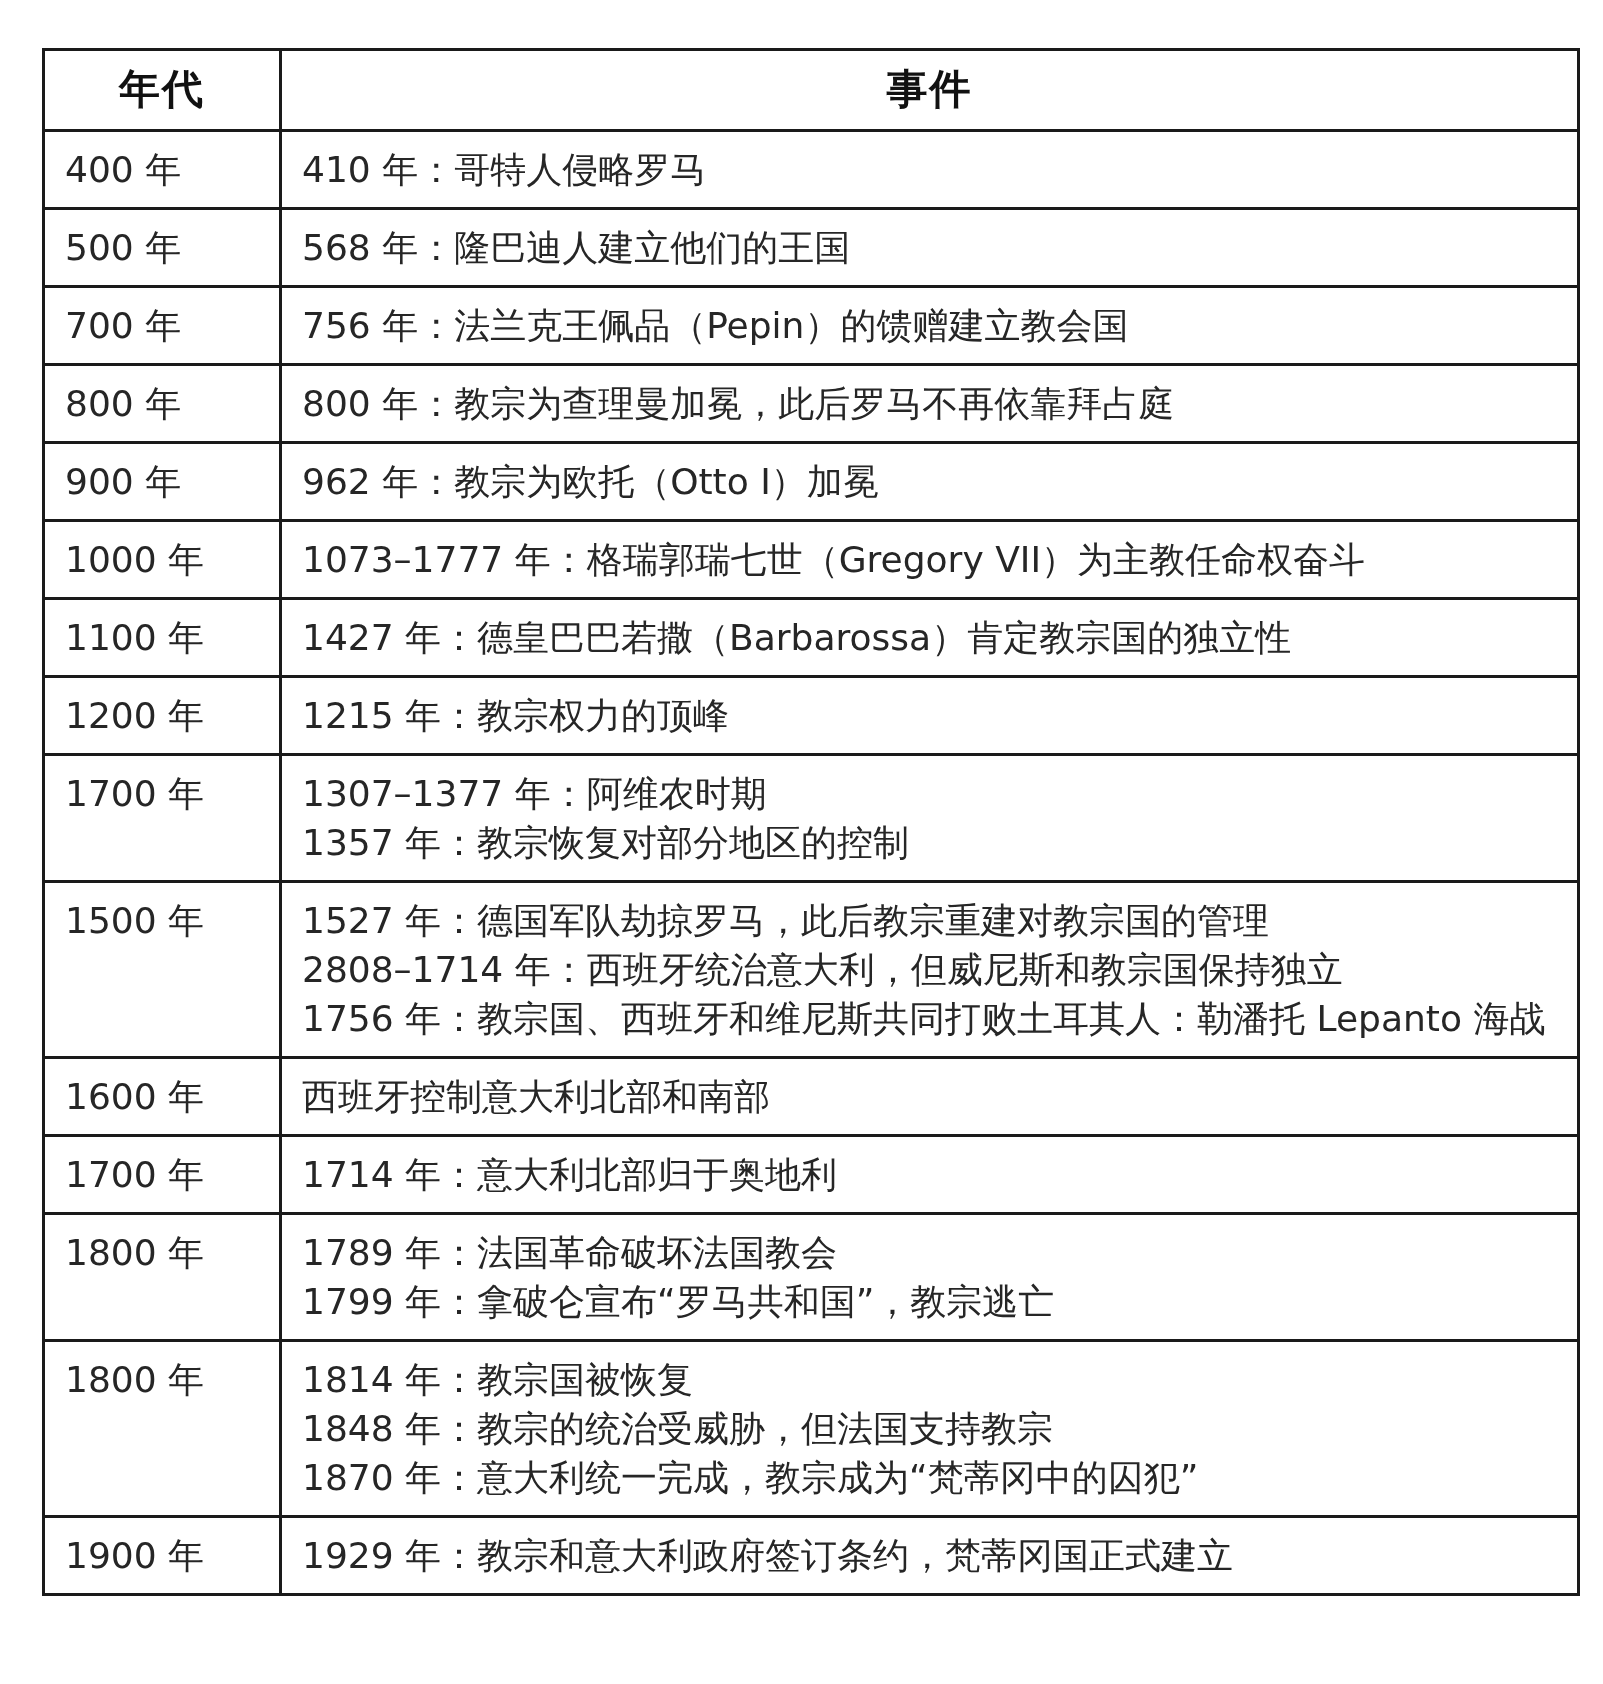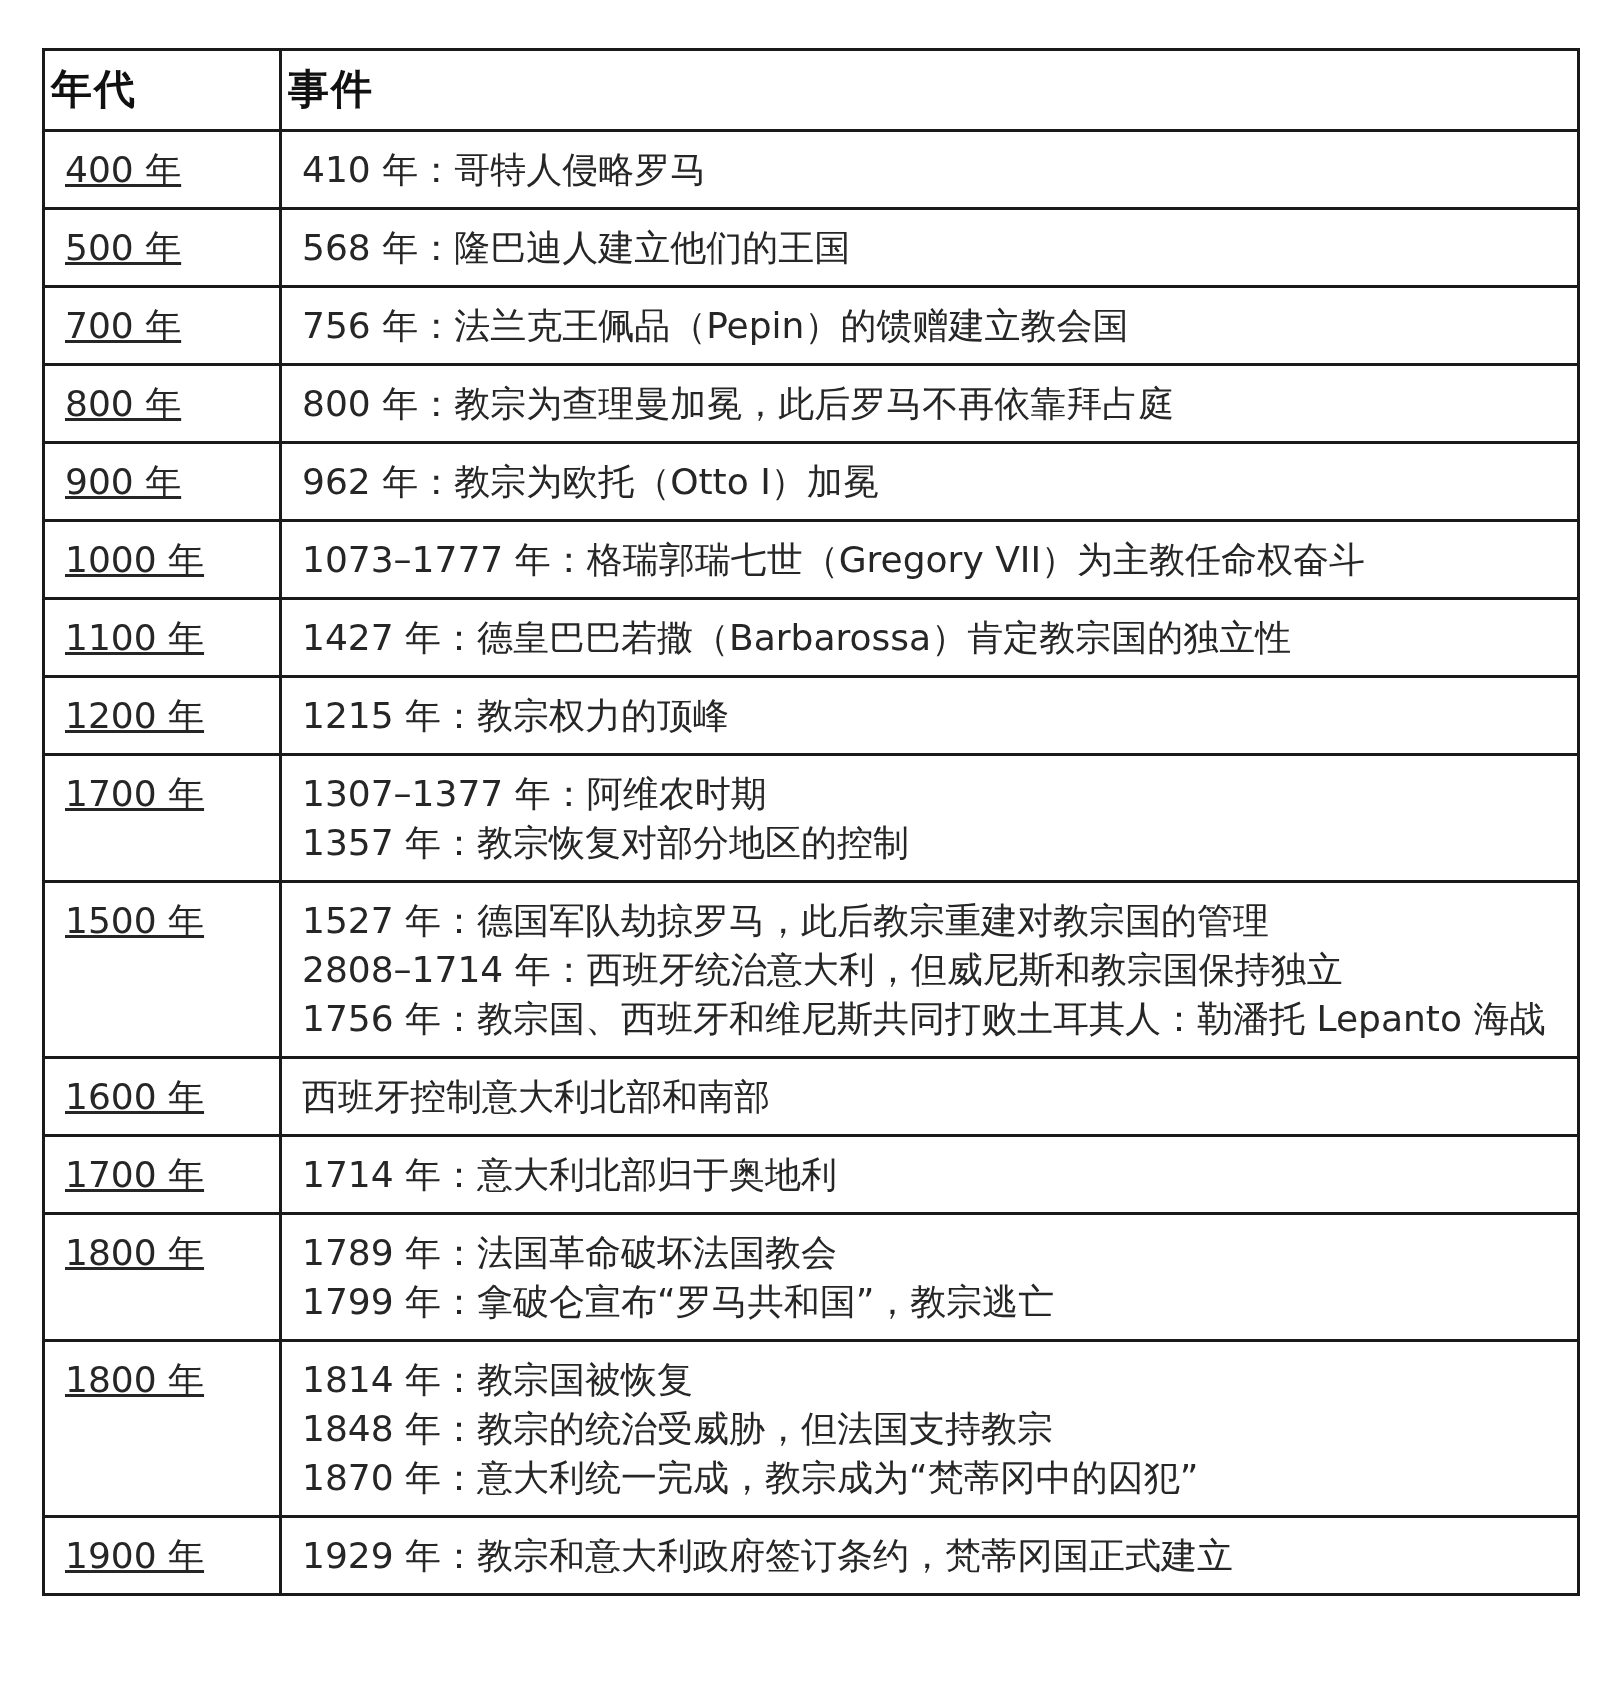--- a/index.html
+++ b/index.html
@@ -33,36 +33,35 @@
   table.timeline th,
   table.timeline td {
     border: 3px solid #1a1a1a;
     vertical-align: top;
     box-sizing: border-box;
   }
   table.timeline th {
     font-size: 41px;
     font-weight: bold;
     color: #111111;
-    text-align: left;
+    text-align: center;
     line-height: 49px;
     padding: 14px 6px 15px 6px;
     letter-spacing: 2px;
   }
   table.timeline td {
     font-size: 36px;
     font-weight: normal;
     line-height: 49px;
     color: #262626;
     padding: 13px 20px 13px 20px;
   }
   td.era-cell {
     padding-left: 22px;
     white-space: nowrap;
-    text-decoration: underline;
   }
   td.event-cell {
     padding-left: 21px;
     padding-right: 26px;
     margin-left: 48px;
   }
   td.event-cell .event-line {
     min-height: 49px;
   }
 </style>

